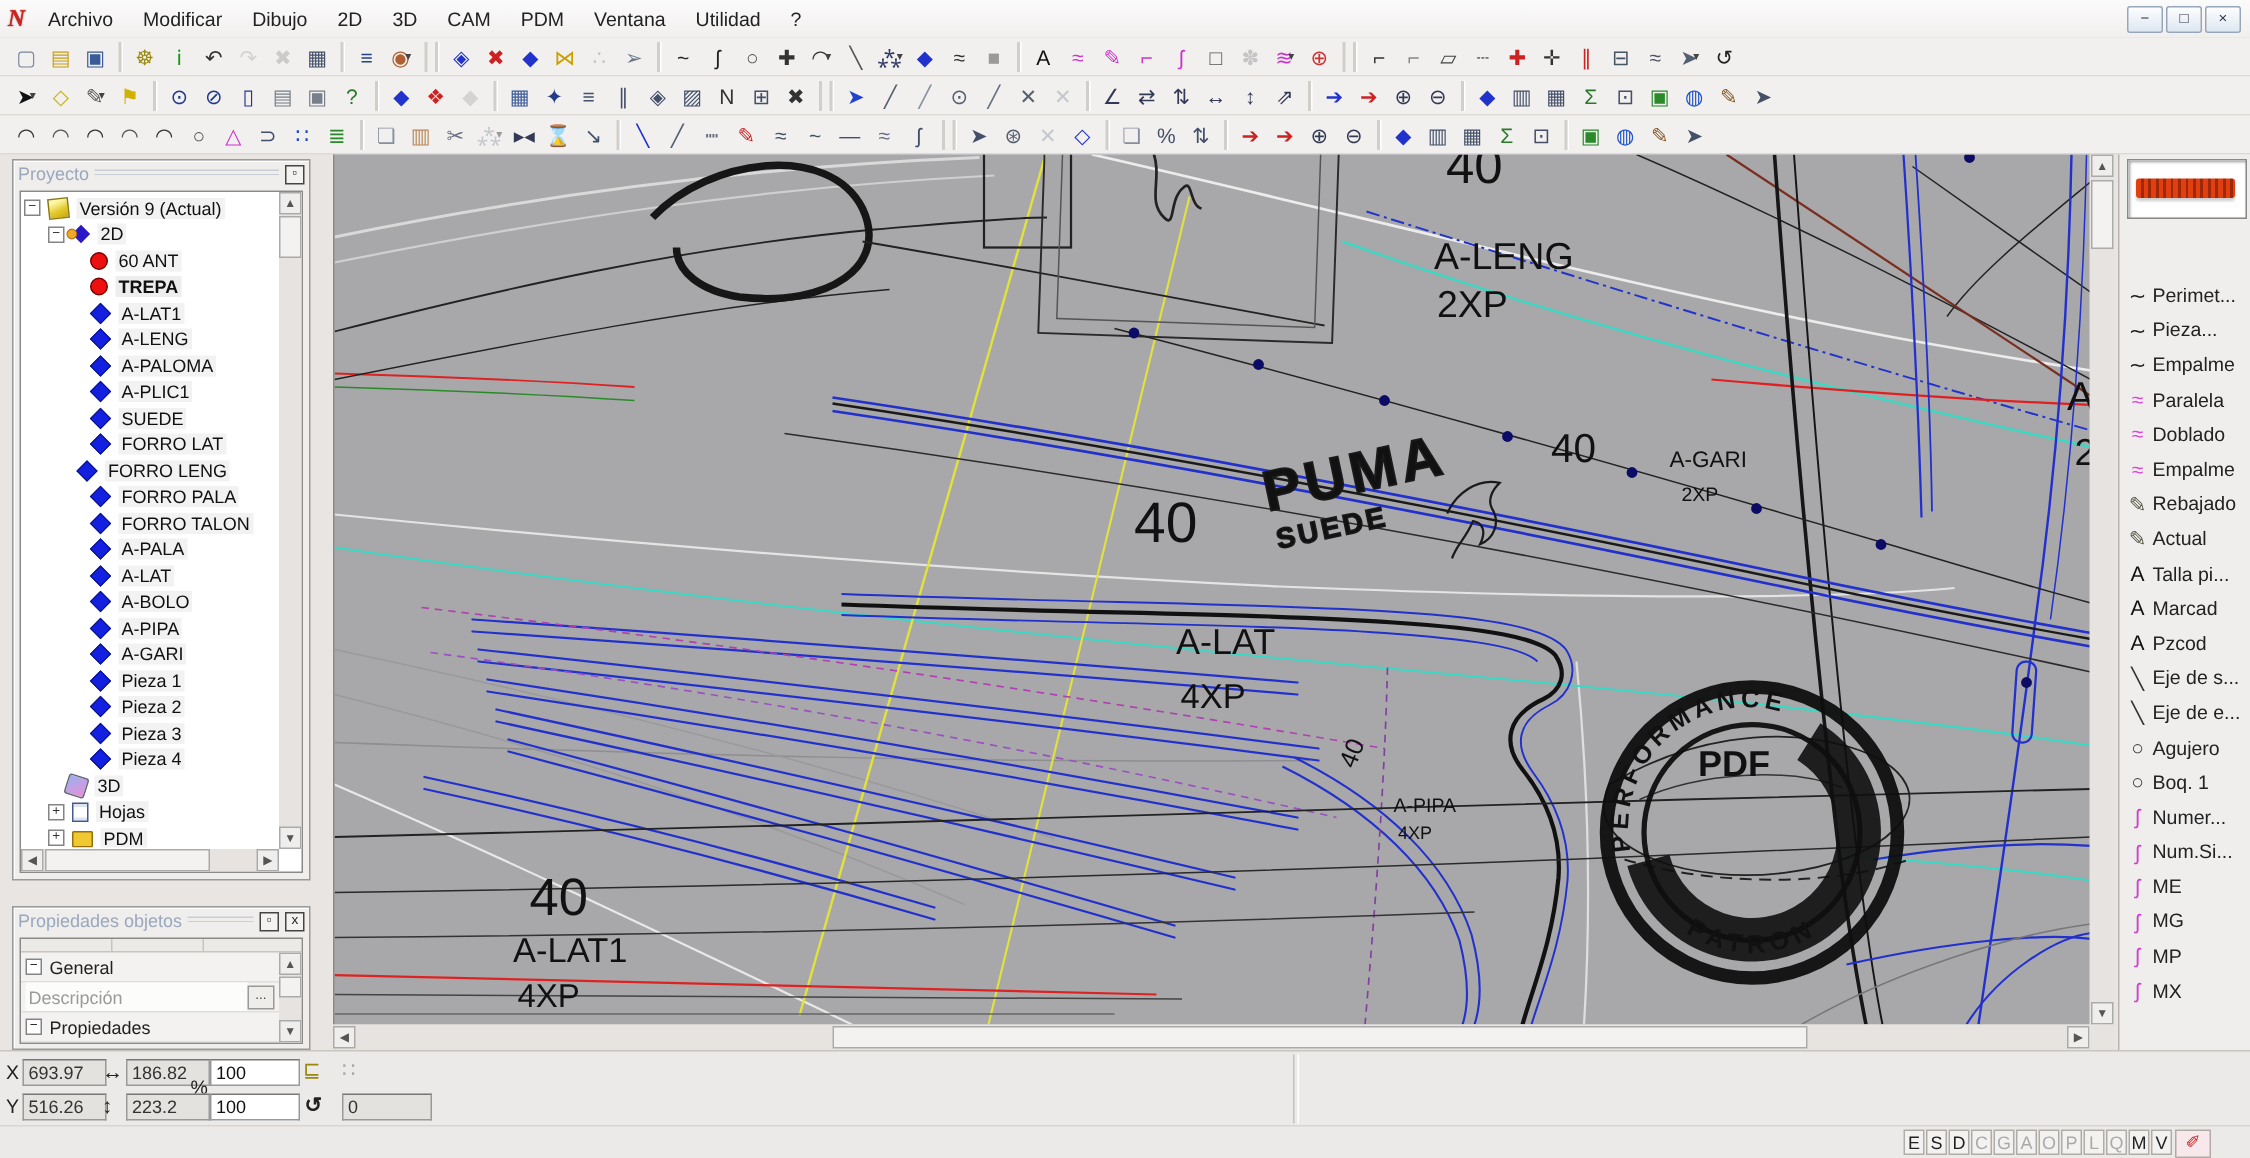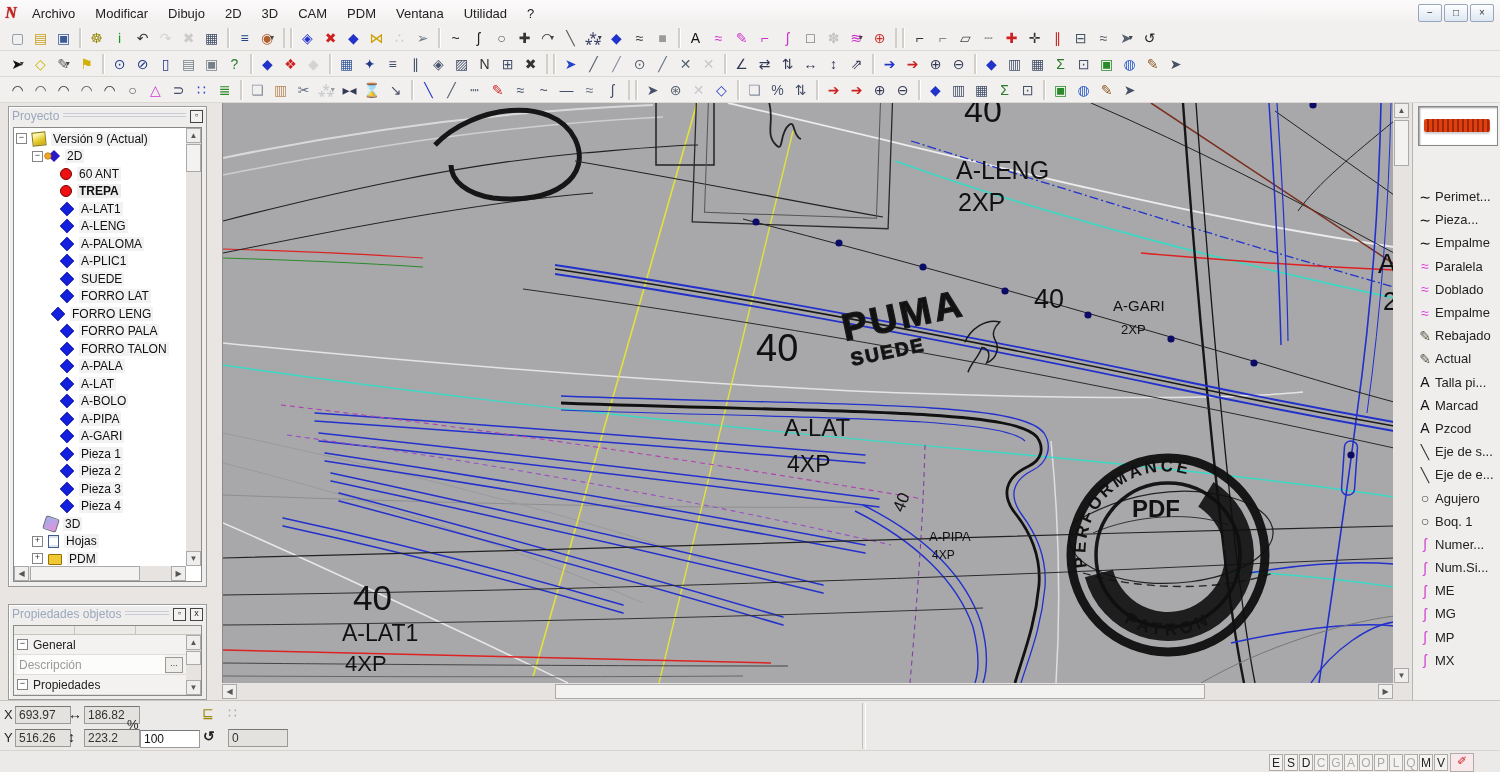--- a/index.html
+++ b/index.html
@@ -90,21 +90,21 @@
   .tool .tg{width:20px;text-align:center;font-size:14px;flex:none;}
   
   #statusbar{position:absolute;left:0;top:700px;width:1500px;height:50px;background:#eceae8;
     border-top:1px solid #c8c4c0;}
   #bottombar{position:absolute;left:0;top:750px;width:1500px;height:22px;background:#eceae8;
     border-top:1px solid #d8d4d0;}
   .slabel{position:absolute;font-size:13px;color:#222;}
   .sfield{position:absolute;width:48px;height:16px;border:1px solid #9a9a9a;border-top-color:#777;
     background:#e4e2df;font-size:12px;color:#333;padding:0 3px;line-height:16px;}
   .sfield.w{background:#fff;color:#111;}
-  input.sfield{font-family:"Liberation Sans",sans-serif;margin-top:24px;}
+  input.sfield{font-family:"Liberation Sans",sans-serif;}
   .sicon{position:absolute;font-size:14px;color:#222;}
   #status-sep{position:absolute;left:862px;top:2px;width:2px;height:46px;
     border-left:1px solid #c4c0bc;border-right:1px solid #fff;}
   .lb{width:14px;height:17px;border:1px solid #b0aca8;background:#f4f2f0;font-size:12px;
     text-align:center;line-height:16px;color:#222;display:inline-block;box-sizing:border-box;margin-left:1px;}
   .lb.off{color:#aaa;}
   #toggles{position:absolute;right:52px;top:2px;}
   #tray-icon{position:absolute;right:26px;top:2px;width:22px;height:17px;border:1px solid #b0aca8;
     background:#f8e8ec;text-align:center;font-size:12px;line-height:15px;color:#cc2222;}
 </style>

